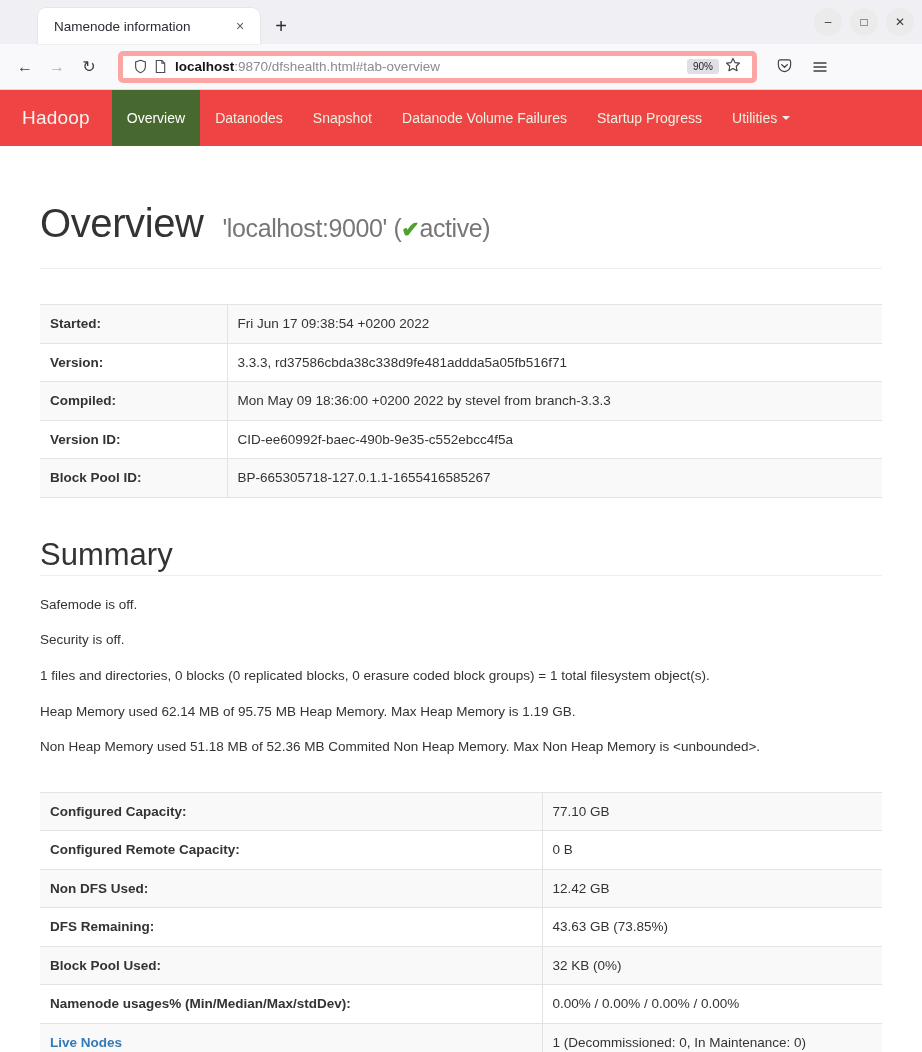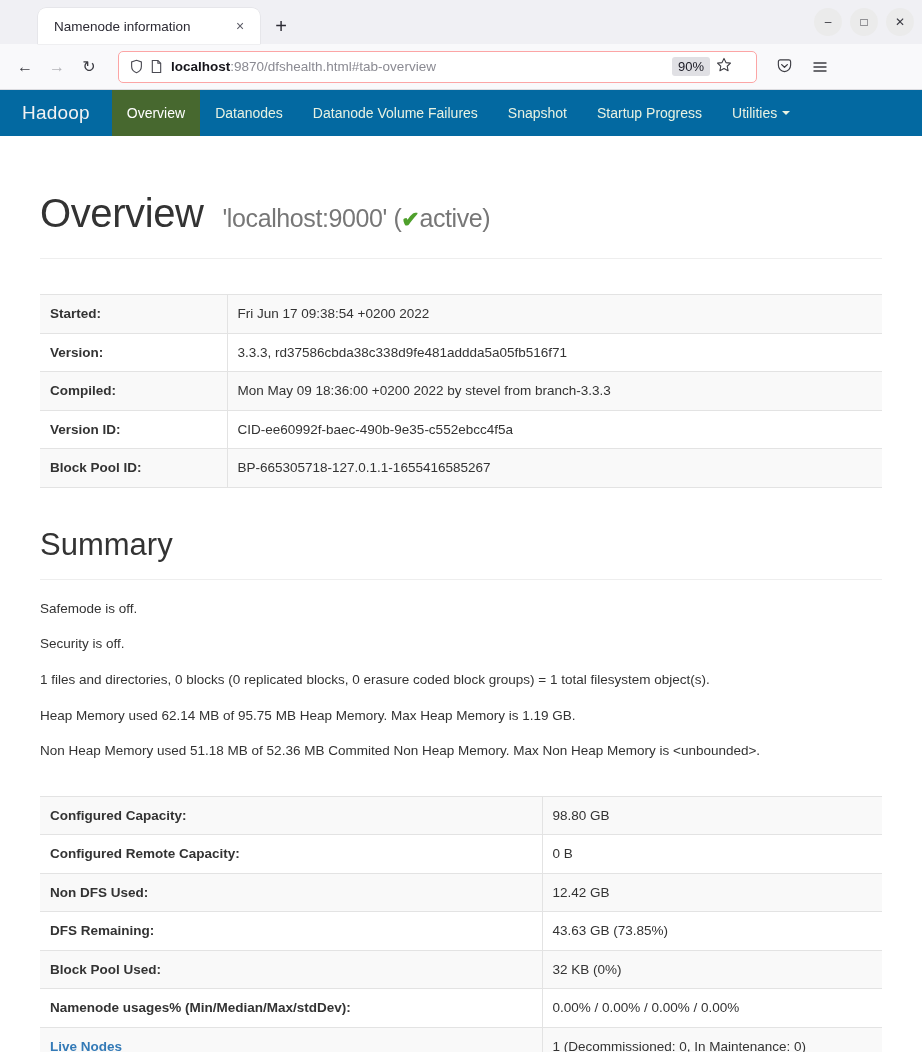--- a/index.html
+++ b/index.html
@@ -83,48 +83,48 @@
     display: flex; align-items: center; justify-content: center;
     color: #3c3c43;
     border-radius: 5px;
     margin-right: 2px;
   }
   .navicon.dim { color: #b3b3b8; }
   .urlbar {
     flex: 1;
     height: 32px;
     background: #ffffff;
-    border: 1px solid #fca5a5;
+    border: 5px solid #fca5a5;
     border-radius: 5px;
     display: flex;
     align-items: center;
-    padding: 0 24px 0 10px;
+    padding: 0 11px 0 10px;
     margin: 0 8px 0 12px;
     max-width: 639px;
   }
   .url-ident { display: flex; align-items: center; gap: 6px; margin-right: 8px; color: #4a4a52; }
   .url-text { flex: 1; font-size: 13.5px; color: #8a8a92; white-space: nowrap; overflow: hidden; }
   .url-text b { color: #15141a; font-weight: 700; }
   .zoom-badge {
-    font-size: 13px;
+    font-size: 10px;
     background: #e0e0e4;
     color: #20202a;
     border-radius: 3px;
     padding: 2px 6px;
     margin-right: 6px;
   }
   .star { color: #3c3c43; font-size: 15px; }
   .right-icons { display: flex; align-items: center; gap: 4px; margin-left: 4px; }
 
   
   .page { flex: 1; background: #ffffff; overflow: hidden; position: relative; }
 
   .hadoop-nav {
-    height: 46px;
-    background: #0369a1;
+    height: 56px;
+    background: #ef4444;
     display: flex;
     align-items: stretch;
   }
   .brand {
     display: flex; align-items: center;
     padding: 0 22px 0 22px;
     color: #f2f2f2;
     font-size: 19px;
     letter-spacing: .2px;
   }
@@ -161,21 +161,21 @@
     font-weight: 400;
     margin-left: 19px;
   }
   .check { color: #4fa02c; font-weight: 700; font-size: 22px; }
 
   h2.section-heading {
     font-size: 31px;
     font-weight: 400;
     color: #333333;
     margin-top: 39px;
-    padding-bottom: 16px;
+    padding-bottom: 2px;
     border-bottom: 1px solid #eeeeee;
   }
 
   .hr-thin { border: 0; border-top: 1px solid #eeeeee; margin-top: 22px; }
 
   table.info {
     width: 842px;
     border-collapse: collapse;
     table-layout: fixed;
     margin-top: 35px;
@@ -265,22 +265,22 @@
       </div>
     </div>
   </div>
 
   <div class="page">
 
     <div class="hadoop-nav">
       <div class="brand">Hadoop</div>
       <div class="navlink active">Overview</div>
       <div class="navlink">Datanodes</div>
+      <div class="navlink">Snapshot</div>
       <div class="navlink">Datanode Volume Failures</div>
-      <div class="navlink">Snapshot</div>
       <div class="navlink">Startup Progress</div>
       <div class="navlink">
         <span>Utilities</span>
         <span class="caret"></span>
       </div>
     </div>
 
     <div class="container">
 
       <h1 class="page-heading">
@@ -329,21 +329,21 @@
       </div>
 
       <table class="info t-summary">
         <colgroup>
             <col class="c1">
             <col>
           </colgroup>
         <tbody>
           <tr>
             <th>Configured Capacity:</th>
-            <td>98.80 GB</td>
+            <td>77.10 GB</td>
           </tr>
           <tr>
             <th>Configured Remote Capacity:</th>
             <td>0 B</td>
           </tr>
           <tr>
             <th>Non DFS Used:</th>
             <td>12.42 GB</td>
           </tr>
           <tr>

